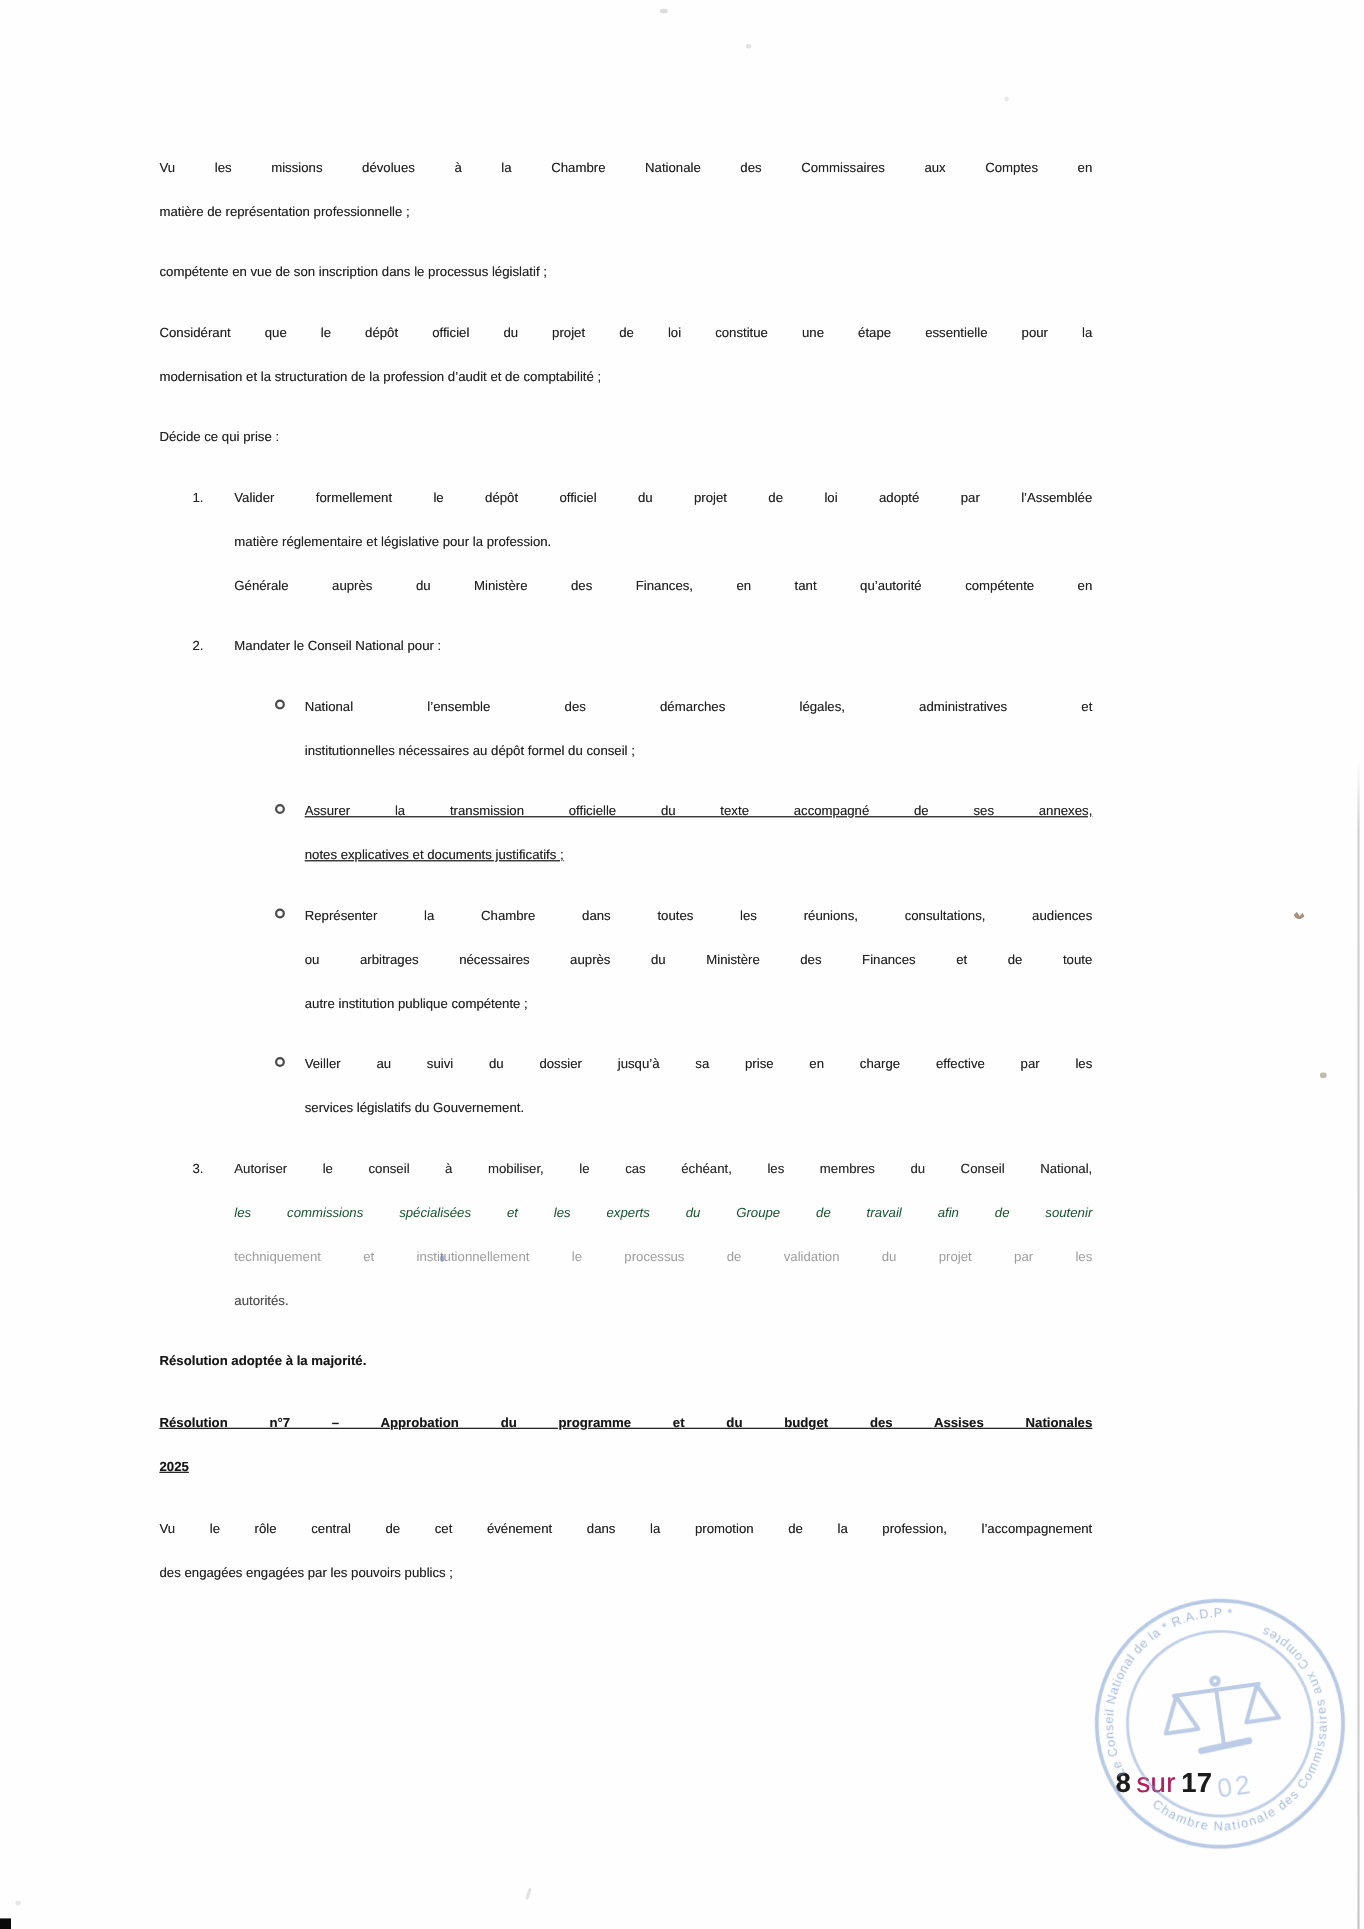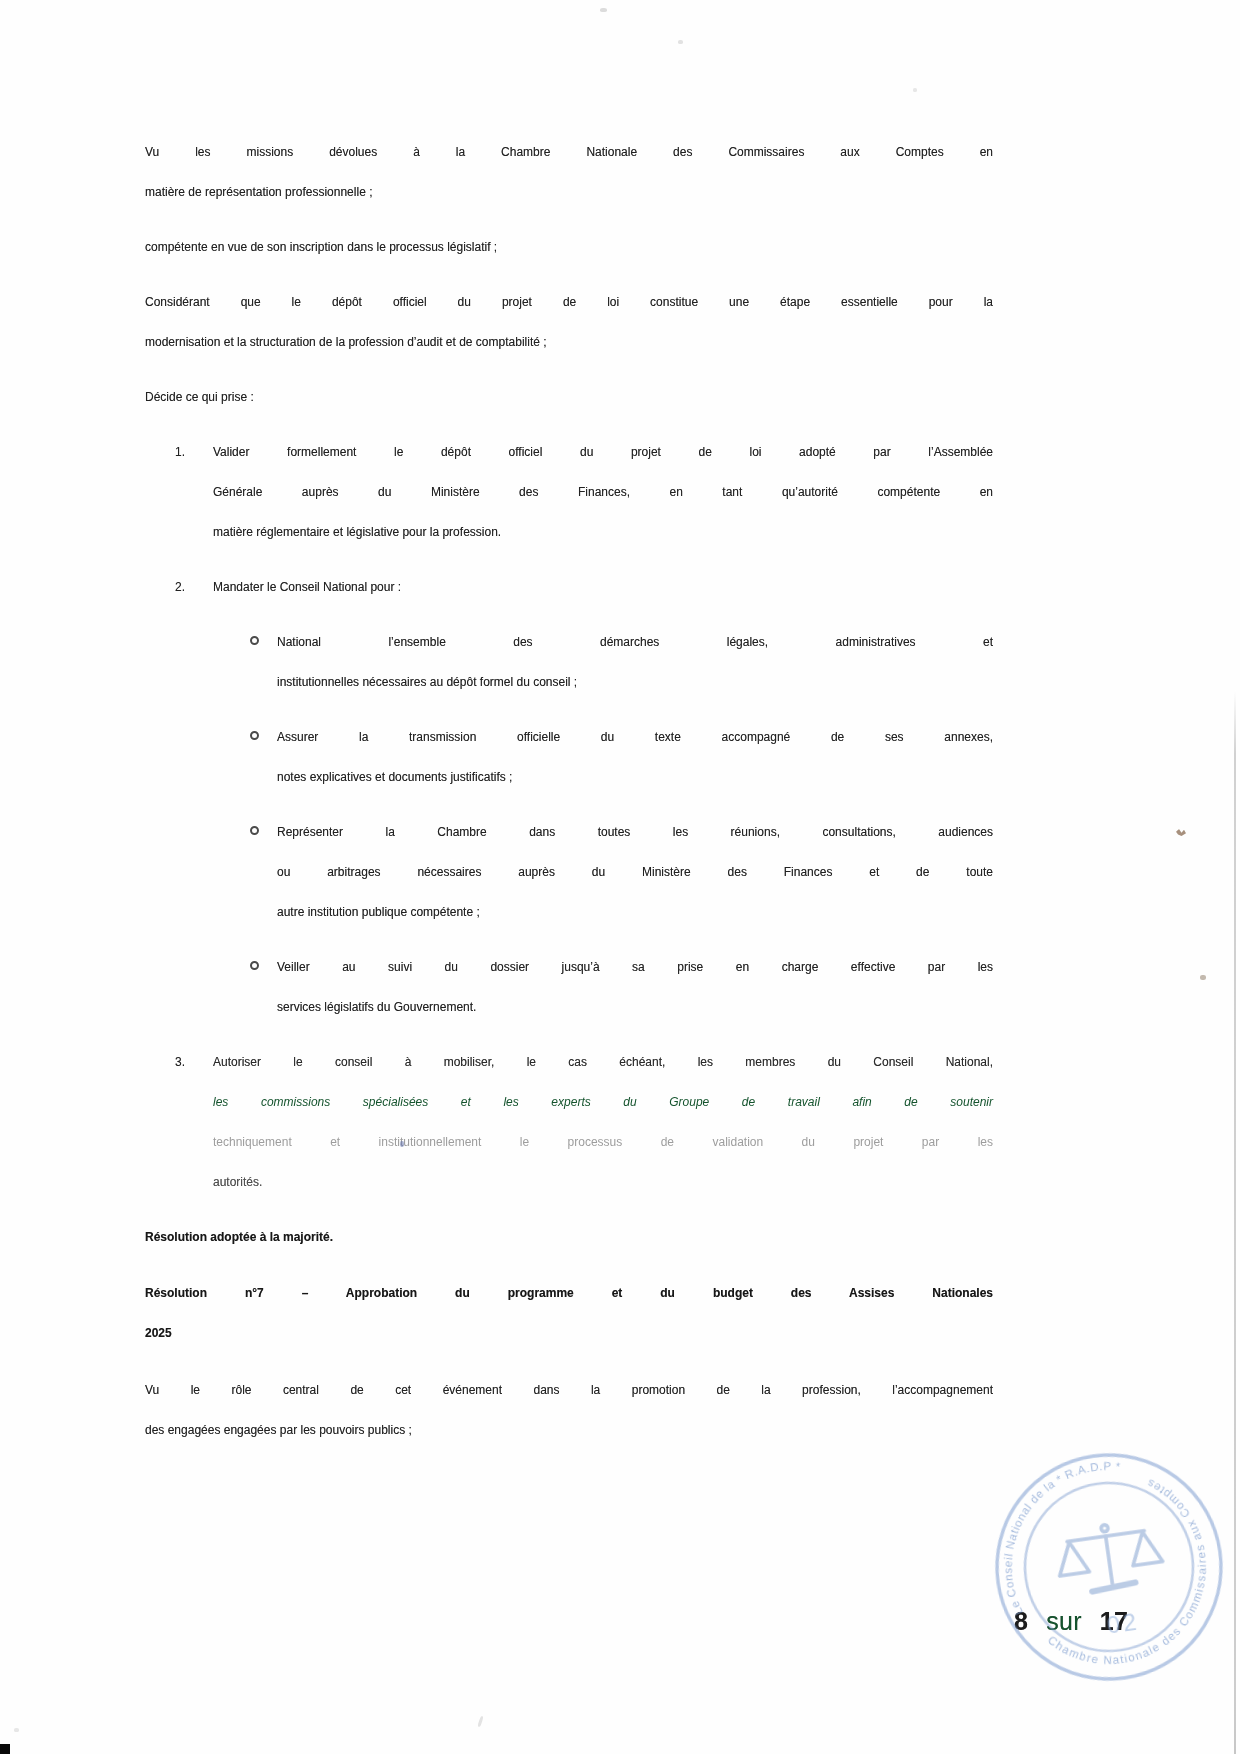--- a/index.html
+++ b/index.html
@@ -20,21 +20,21 @@
   }
   .line{display:block;text-align:left;}
   .jl{text-align:justify;text-align-last:justify;}
   .para{margin:0 0 15px 0;}
   .mb0{margin-bottom:0;}
   .mb5{margin-bottom:5px;}
   .mb10{margin-bottom:10px;}
   .mb12{margin-bottom:12px;}
   .mb13{margin-bottom:13px;}
   .mb16{margin-bottom:16px;}
-  .mb17{margin-bottom:17px;}
+  .mb17{margin-bottom:17px;text-decoration:underline;}
   
   .oitem{display:flex;margin:0 0 15px 0;}
   .oitem .num{flex:0 0 38px;margin-left:30px;}
   .oitem .itext{flex:1 1 auto;min-width:0;}
   
   .bullet{position:relative;margin:0 0 15px 0;padding-left:132px;}
   .bmark{
     position:absolute;left:105px;top:14px;
     width:9px;height:9px;border:2px solid #4a4a4a;border-radius:50%;
     box-sizing:border-box;background:transparent;
@@ -45,21 +45,21 @@
   .fade3{color:#9d9d9d;text-shadow:none;}
   .fade4{color:#4f4f4f;}
   .bold{font-weight:700;color:#171717;}
   
   .pagenum{
     position:absolute;left:1014px;top:1607px;
     font-size:25px;color:#1c1c1c;letter-spacing:.3px;
     text-shadow:0 0 .5px rgba(0,0,0,.5);
   }
   .pagenum .pn-b{font-weight:700;}
-  .pagenum .pn-sep{font-weight:400;padding:0 18px;color:#14532d;}
+  .pagenum .pn-sep{font-weight:400;padding:0 5px;color:#be185d;}
   
   .stamp{
     position:absolute;left:989px;top:1447px;width:240px;height:240px;
     transform:rotate(-8deg);
     opacity:.85;
     filter:blur(.3px);
   }
   
   .edge-line{
     position:absolute;left:1234px;top:690px;width:2px;height:1064px;
@@ -102,22 +102,22 @@
     </div>
 
     <div class="para">
       <span class="line">Décide ce qui prise :</span>
     </div>
 
     <div class="oitem">
       <span class="num">1.</span>
       <div class="itext">
         <span class="line jl">Valider formellement le dépôt officiel du projet de loi adopté par l’Assemblée</span>
+        <span class="line">matière réglementaire et législative pour la profession.</span>
         <span class="line jl">Générale auprès du Ministère des Finances, en tant qu’autorité compétente en</span>
-        <span class="line">matière réglementaire et législative pour la profession.</span>
       </div>
     </div>
 
     <div class="oitem mb13">
       <span class="num">2.</span>
       <div class="itext">
         <span class="line">Mandater le Conseil National pour :</span>
       </div>
     </div>
 

